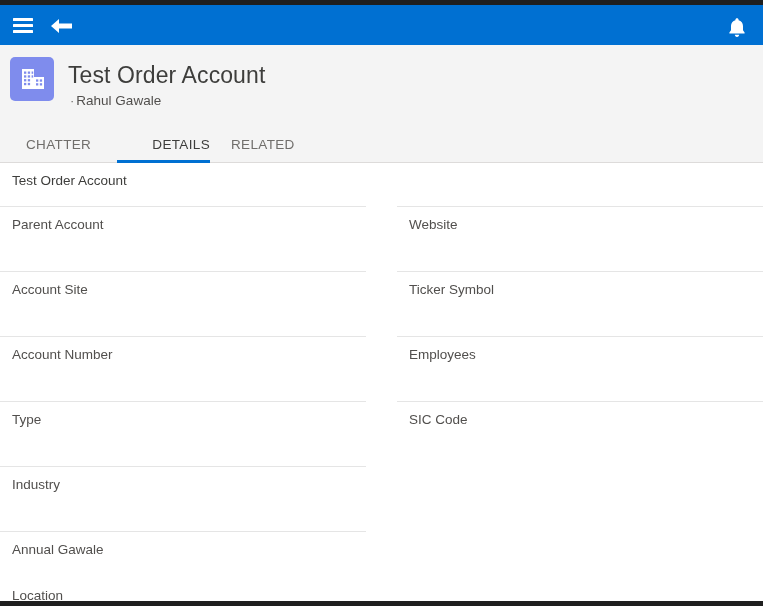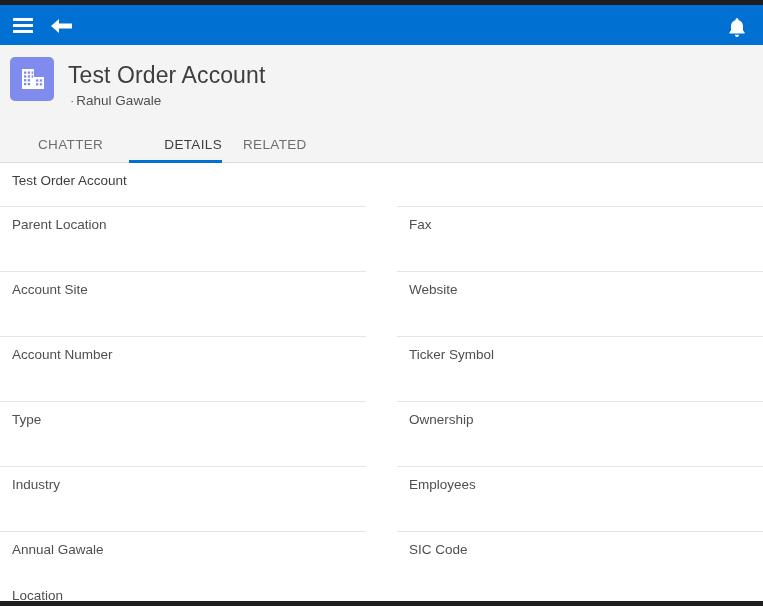--- a/index.html
+++ b/index.html
@@ -109,21 +109,21 @@
   }
   .record-subtitle .dot {
     color: #706e6b;
     font-size: 13px;
     margin-right: 2px;
   }
 
   
   .tabs {
     position: absolute;
-    left: 12px; top: 83px;
+    left: 0; top: 83px;
     width: 623px;
     height: 35px;
   }
   .tab {
     position: absolute;
     top: 0;
     height: 35px;
     line-height: 33px;
     font-size: 13.5px;
     letter-spacing: 0.35px;
@@ -300,21 +300,21 @@
 
   <div class="details-body">
 
     <div class="col col-left">
 
       <div class="field-row first-row">
         <div class="field-value">Test Order Account</div>
       </div>
 
       <div class="field-row">
-        <div class="field-label">Parent Location</div>
+        <div class="field-label">Parent Account</div>
       </div>
 
       <div class="field-row">
         <div class="field-label">Account Site</div>
       </div>
 
       <div class="field-row">
         <div class="field-label">Account Number</div>
       </div>
 
@@ -330,35 +330,29 @@
         <div class="field-label">Annual Gawale</div>
       </div>
     </div>
 
     <div class="col col-right">
 
       <div class="field-row first-row blank">
         <div class="field-value"></div>
       </div>
 
-      <div class="field-row">
-        <div class="field-label">Fax</div>
-      </div>
 
       <div class="field-row">
         <div class="field-label">Website</div>
       </div>
 
       <div class="field-row">
         <div class="field-label">Ticker Symbol</div>
       </div>
 
-      <div class="field-row">
-        <div class="field-label">Ownership</div>
-      </div>
 
       <div class="field-row">
         <div class="field-label">Employees</div>
       </div>
 
       <div class="field-row">
         <div class="field-label">SIC Code</div>
       </div>
     </div>
 

